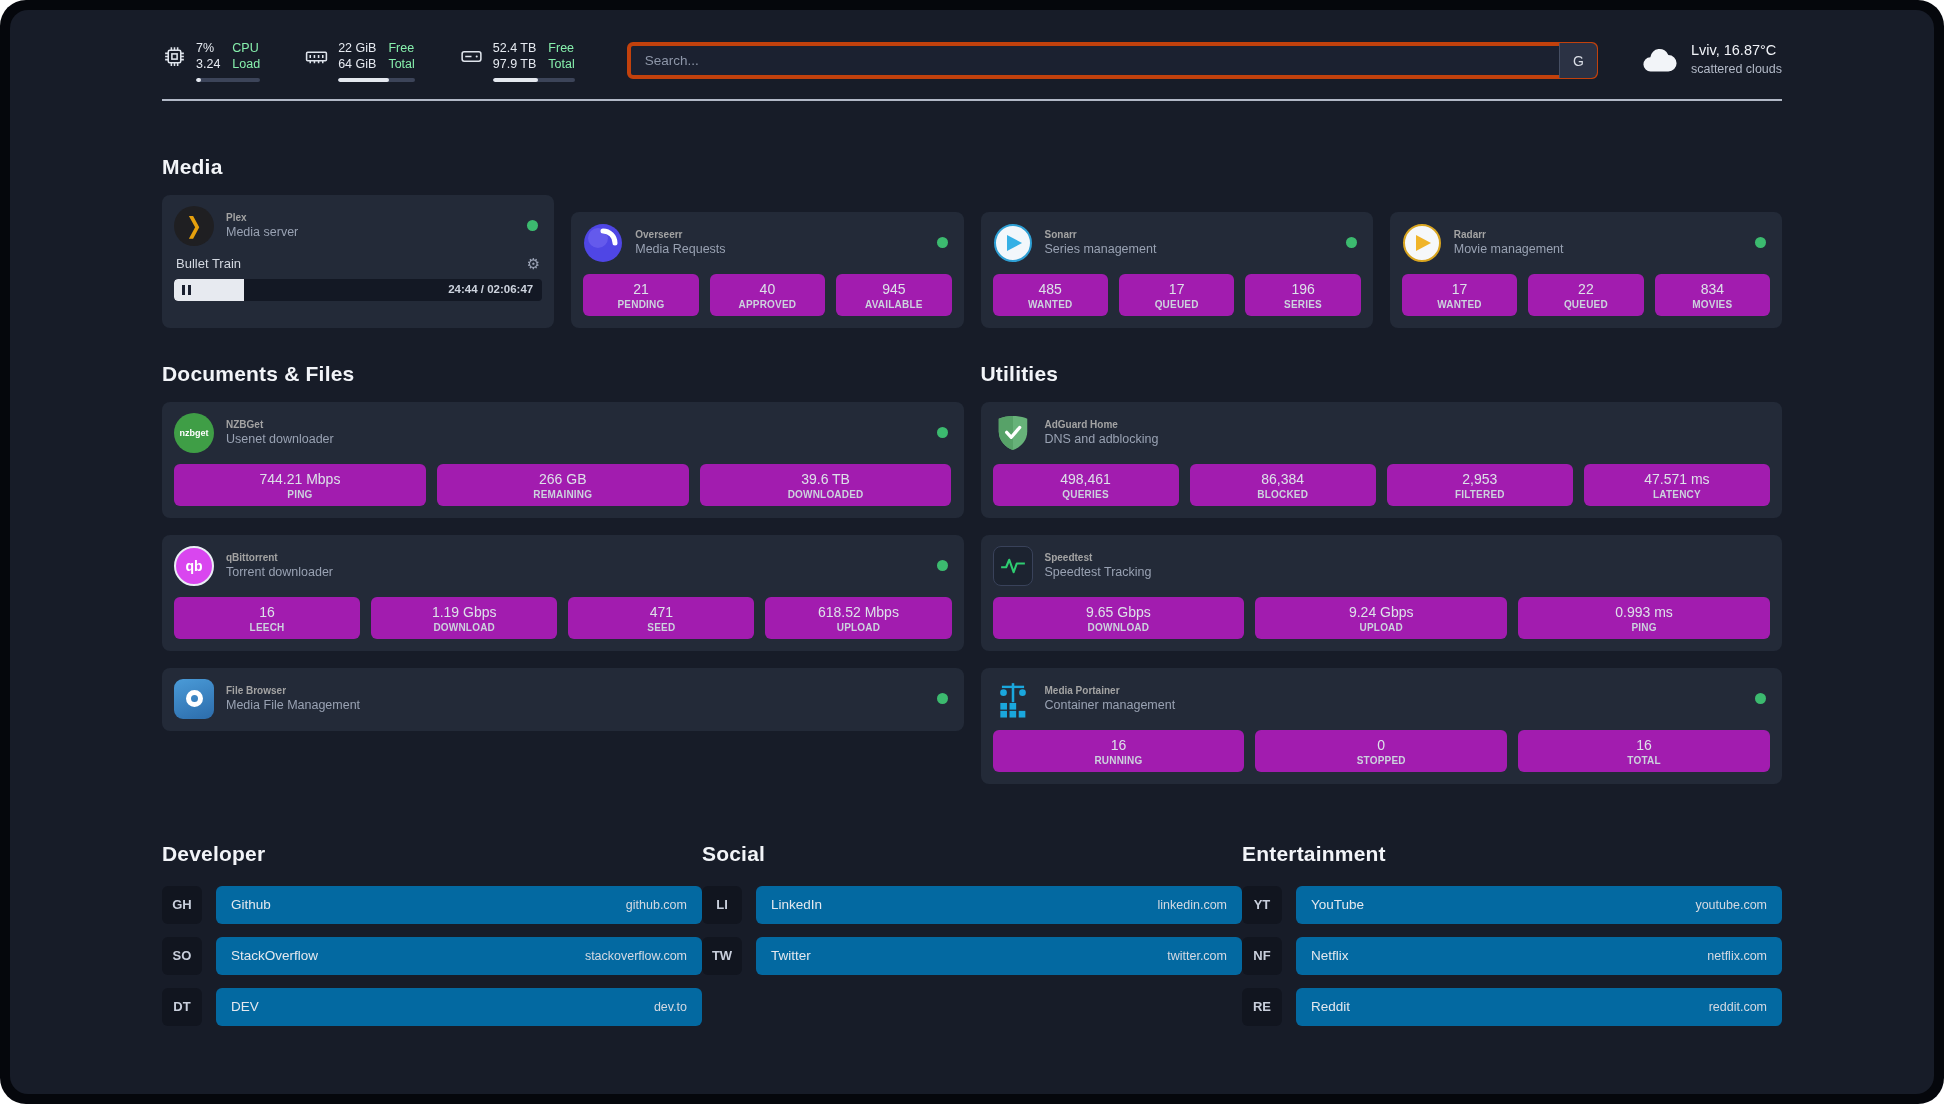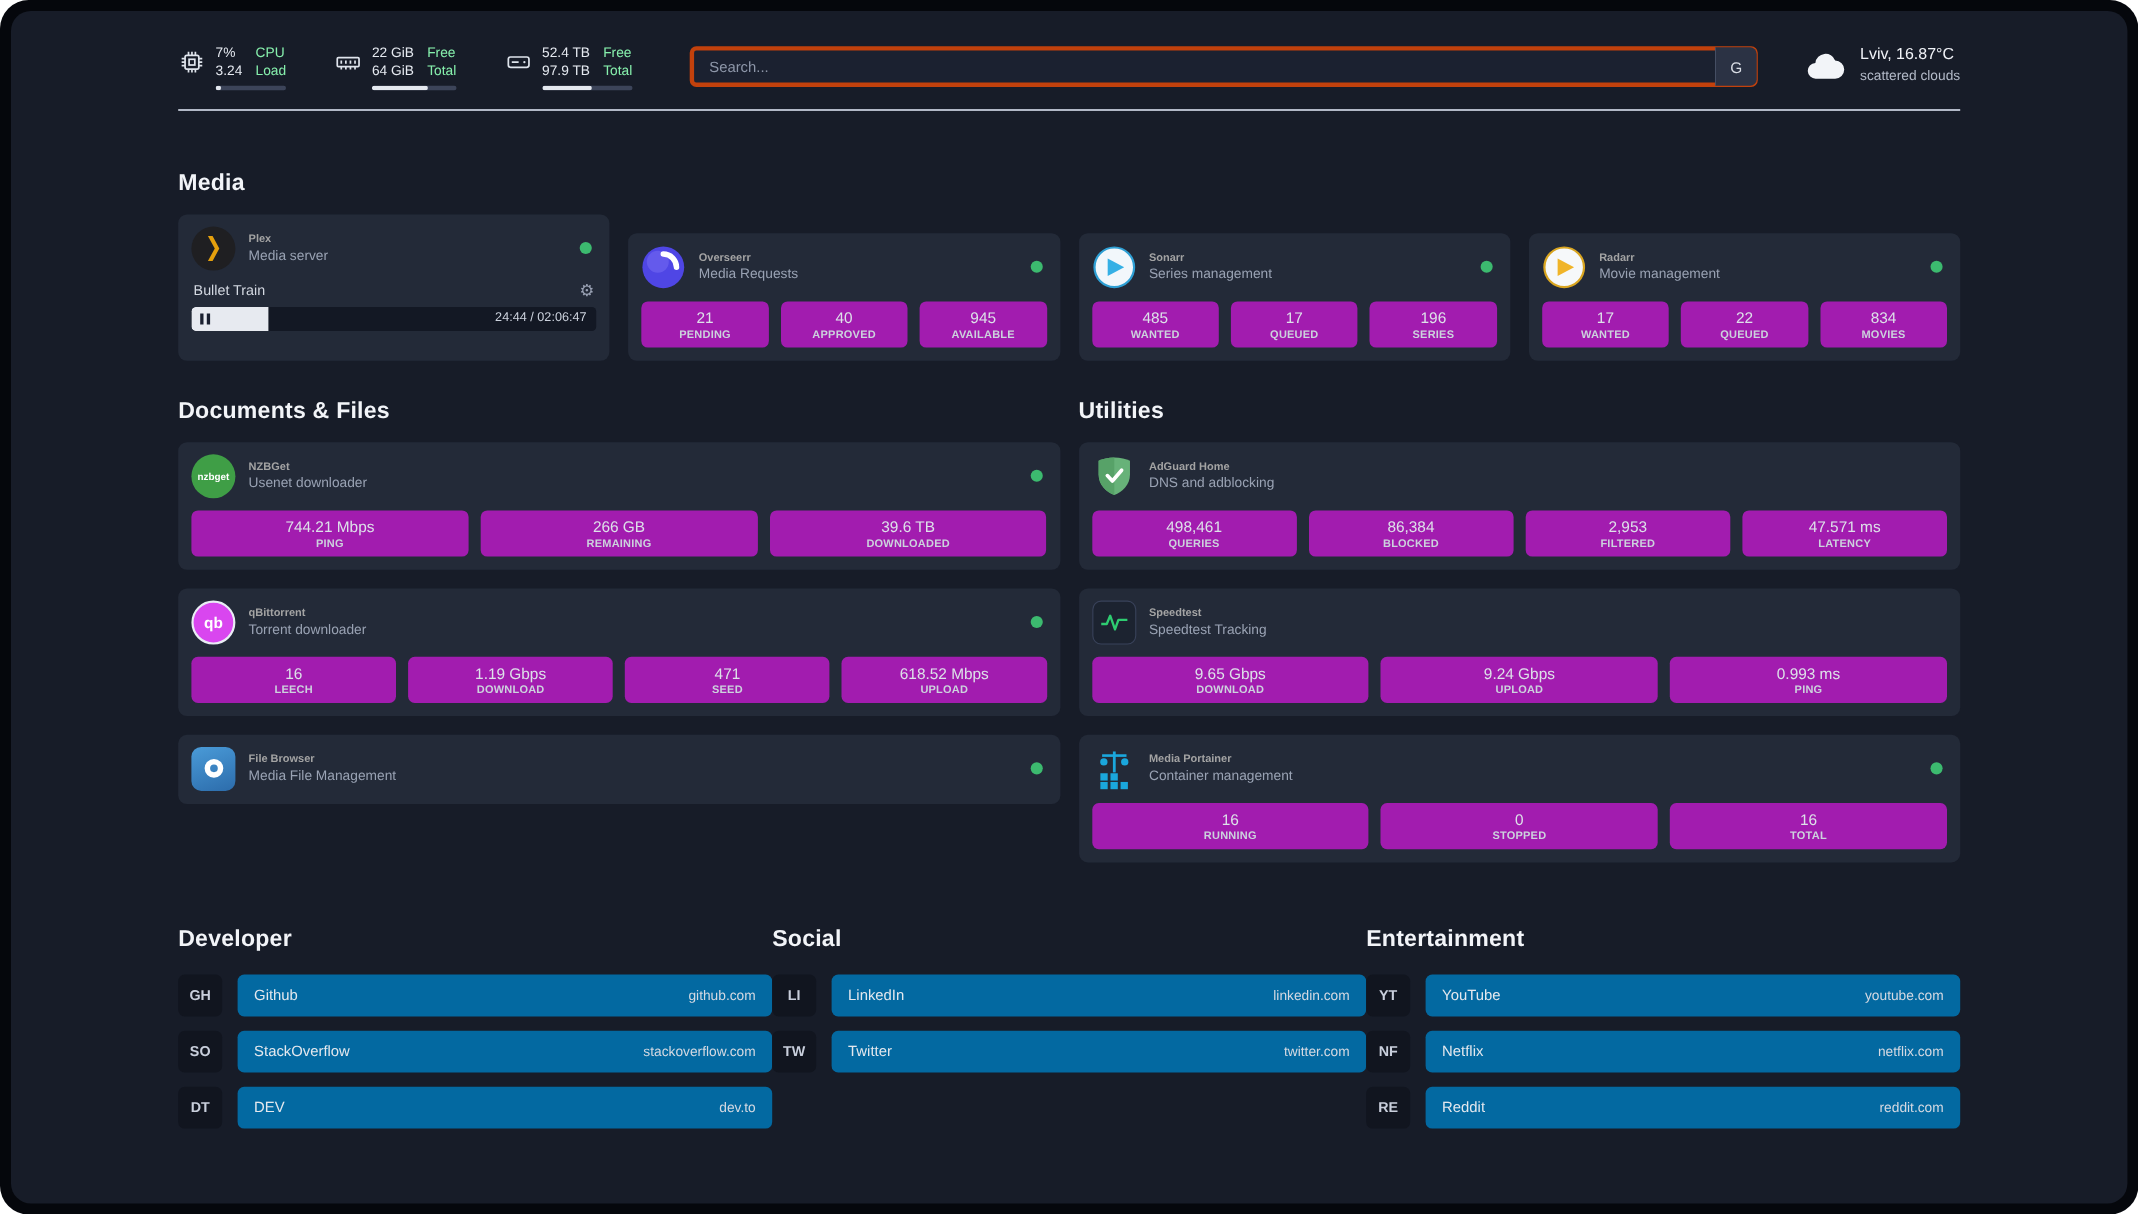--- a/index.html
+++ b/index.html
@@ -87,21 +87,21 @@
   .stat-tile { flex: 1; background: #a21caf; border-radius: 6px; padding: 7px 4px 6px; text-align: center; cursor: default; }
   .stat-value { font-size: 14px; color: #dde1e9; }
   .stat-label { font-size: 10px; font-weight: 700; color: #ccd2dd; margin-top: 2px; letter-spacing: 0.2px; }
 
   
   .player { margin-top: 7px; }
   .player-top { display: flex; align-items: center; font-size: 13px; color: #d3d8e1; padding: 2px 2px 6px; }
   .gear { margin-left: auto; color: #9aa2b4; font-size: 15px; cursor: pointer; }
   .player-bar {
     position: relative; height: 22px; border-radius: 4px;
-    background: #131824; overflow: hidden; cursor: pointer;
+    background: #131824; overflow: hidden; cursor: pointer; font-weight: bold;
   }
   .player-fill { position: absolute; left: 0; top: 0; bottom: 0; background: #e7eaf0; border-radius: 4px 0 0 4px; }
   .pause-icon { position: absolute; left: 8px; top: 6px; display: flex; gap: 3px; cursor: pointer; }
   .pause-icon i { display: block; width: 3px; height: 10px; background: #1a2030; }
   .player-time { position: absolute; right: 9px; top: 4px; font-size: 11.5px; color: #cdd3de; }
 
   
   .icon-plex { width: 40px; height: 40px; border-radius: 50%; background: #1f1f22; display: flex; align-items: center; justify-content: center; }
   .icon-plex span { color: #e5a00d; font-weight: 800; font-size: 19px; transform: scaleY(1.2); }
   .icon-nzbget { width: 40px; height: 40px; border-radius: 50%; background: #3f9e46; display: flex; align-items: center; justify-content: center; }

